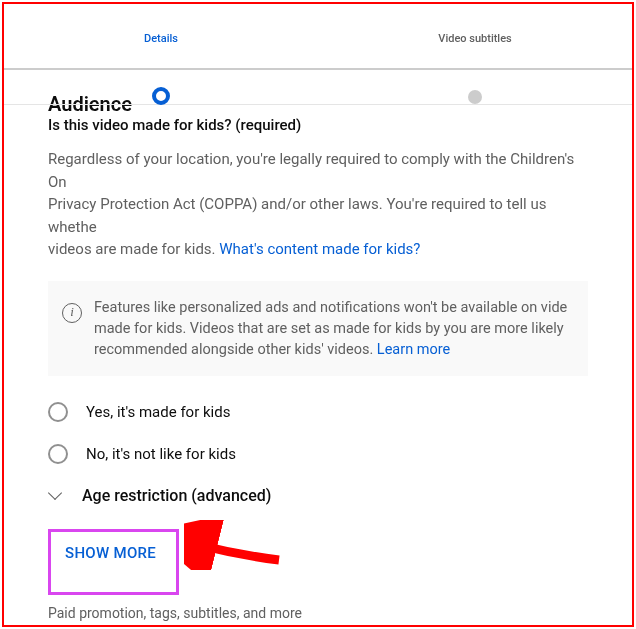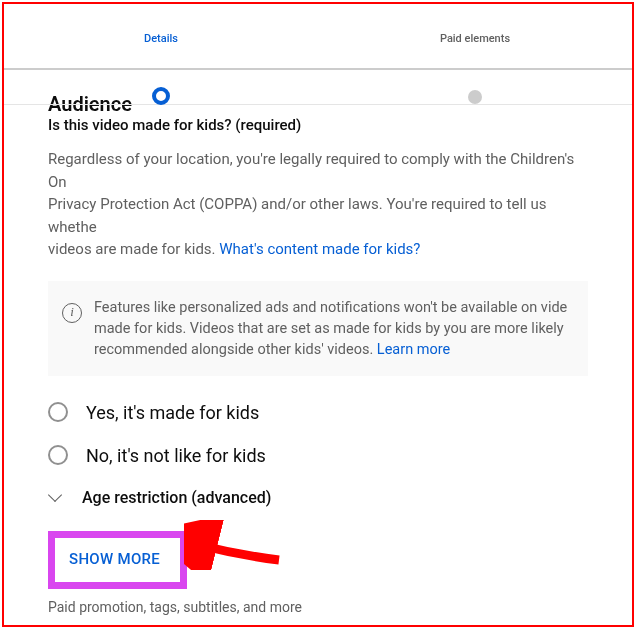--- a/index.html
+++ b/index.html
@@ -123,21 +123,21 @@
       margin-bottom: 22px;
       cursor: pointer;
     }
     .radio-circle {
       width: 20px; height: 20px;
       border: 2px solid #909090;
       border-radius: 50%;
       flex-shrink: 0;
     }
     .radio-label {
-      font-size: 18px;
+      font-size: 15px;
       color: #0d0d0d;
     }
     .collapsible {
       display: flex;
       align-items: center;
       gap: 20px;
       margin-top: 16px;
       cursor: pointer;
     }
     .chevron {
@@ -154,22 +154,22 @@
       left: 2px; top: 0px;
     }
     .collapsible-label {
       font-size: 16px;
       font-weight: 500;
       color: #0d0d0d;
     }
     .show-more-wrap {
       margin-top: 24px;
       display: inline-block;
-      border: 7px solid #d946ef;
-      padding: 12px 20px 14px 14px;
+      border: 3px solid #d946ef;
+      padding: 12px 20px 30px 14px;
     }
     .show-more {
       font-size: 15px;
       font-weight: 500;
       color: #065fd4;
       letter-spacing: 0.3px;
     }
     .subtext {
       margin-top: 10px;
       font-size: 14px;
@@ -186,21 +186,21 @@
 <body>
 
 <div class="frame">
   <div class="stepper">
     <div class="step-track"></div>
     <div class="step active">
       <div class="step-label">Details</div>
       <div class="step-circle"></div>
     </div>
     <div class="step inactive">
-      <div class="step-label">Paid elements</div>
+      <div class="step-label">Video subtitles</div>
       <div class="step-circle"></div>
     </div>
   </div>
 
   <div class="divider-line"></div>
 
   <div class="content">
     <div class="section-title">Audience</div>
 
     <div class="question">Is this video made for kids? (required)</div>

